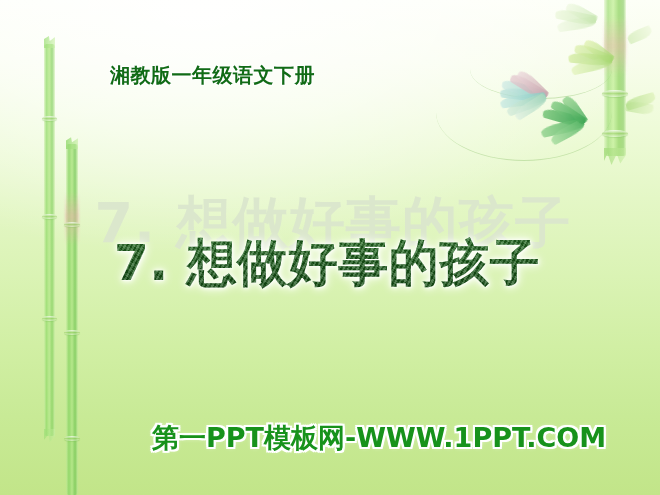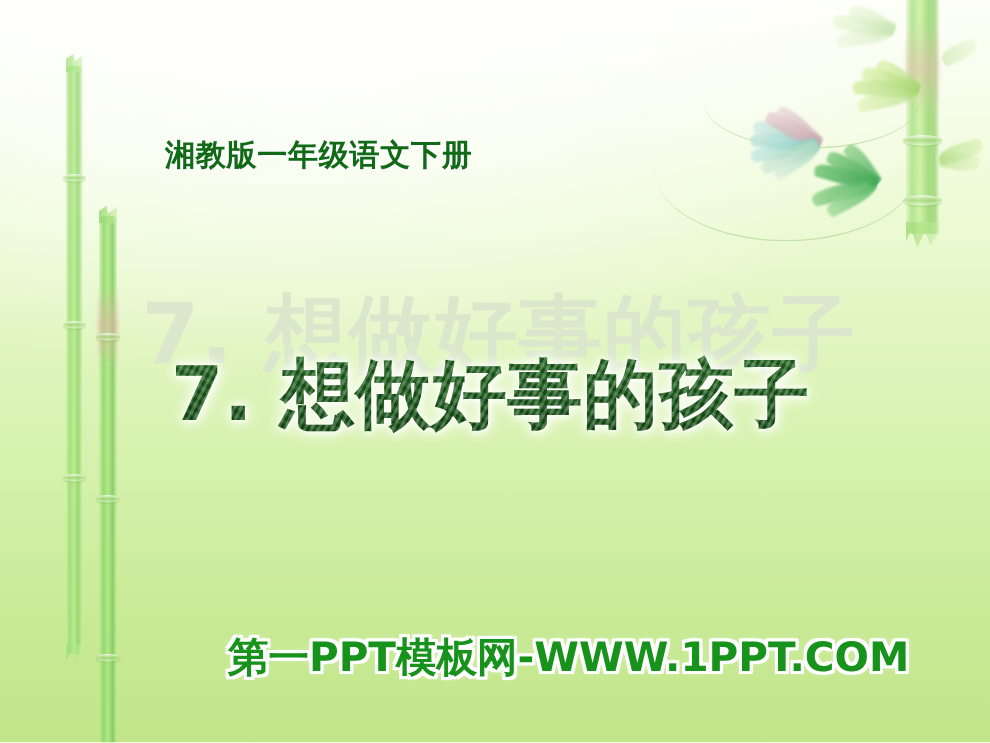--- a/index.html
+++ b/index.html
@@ -144,21 +144,20 @@
     font-weight: 700;
     letter-spacing: 0.5px;
     color: #116b16;
     text-shadow:
       -1px -1px 0 rgba(255,255,255,0.9),
        1px -1px 0 rgba(255,255,255,0.9),
       -1px  1px 0 rgba(255,255,255,0.9),
        1px  1px 0 rgba(255,255,255,0.9),
        0 0 3px rgba(255,255,255,0.8);
     white-space: nowrap;
-    margin-top: 28px;
   }
 
   .title-wrap {
     position: absolute;
     left: 0; top: 0; width: 581px; height: 495px;
     pointer-events: none;
   }
 
   .title-ghost {
     position: absolute;

